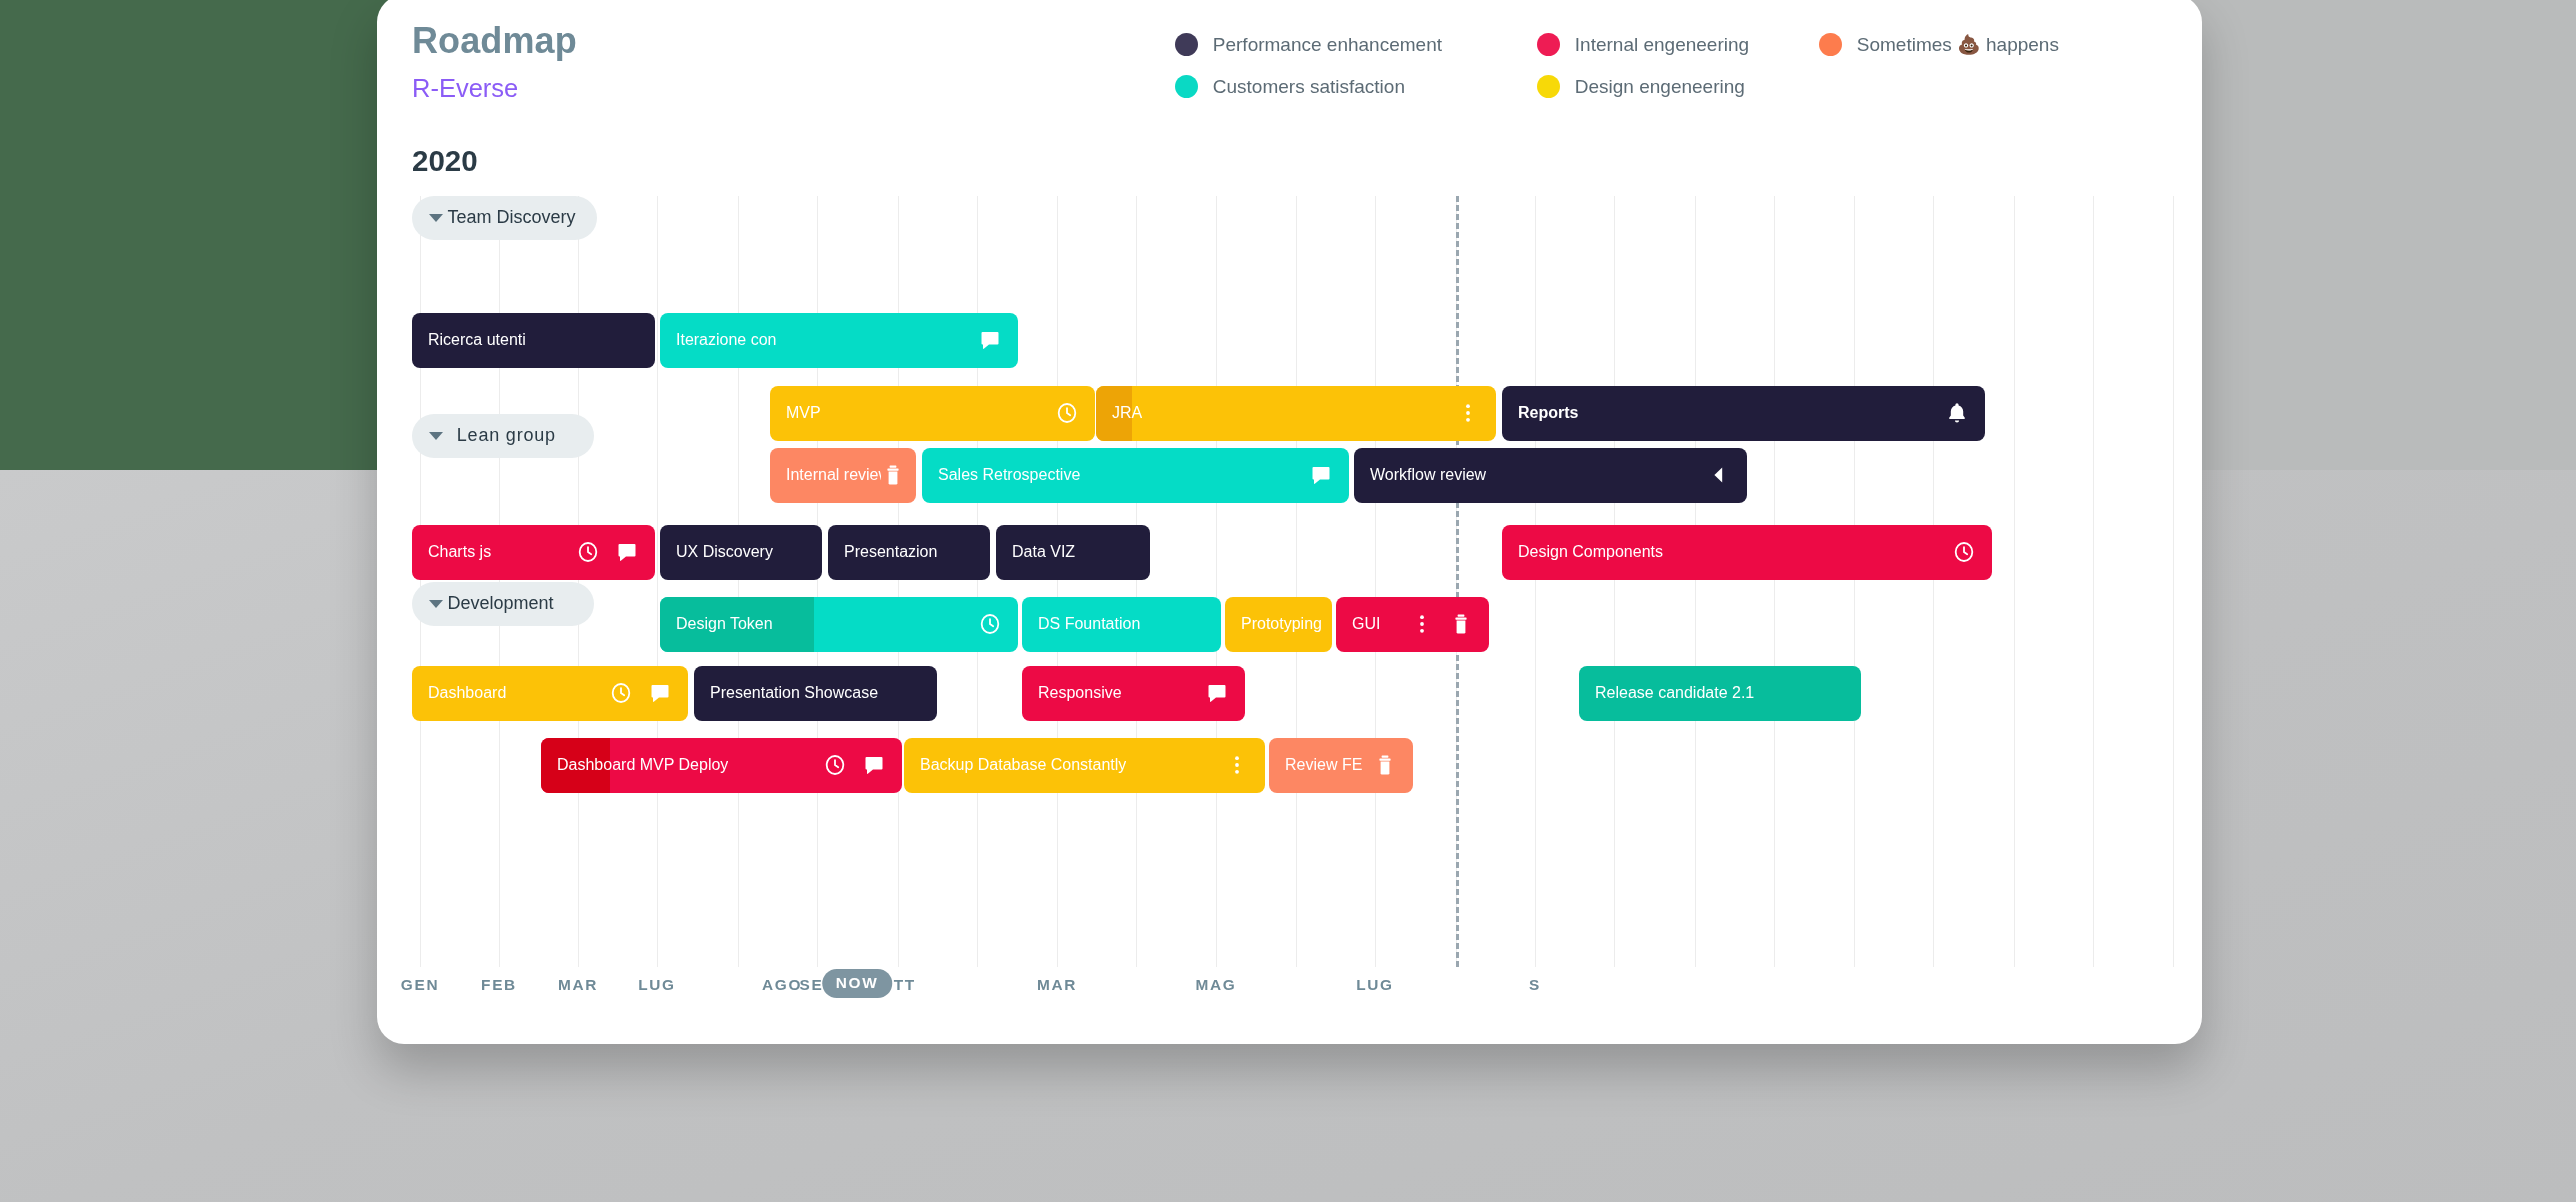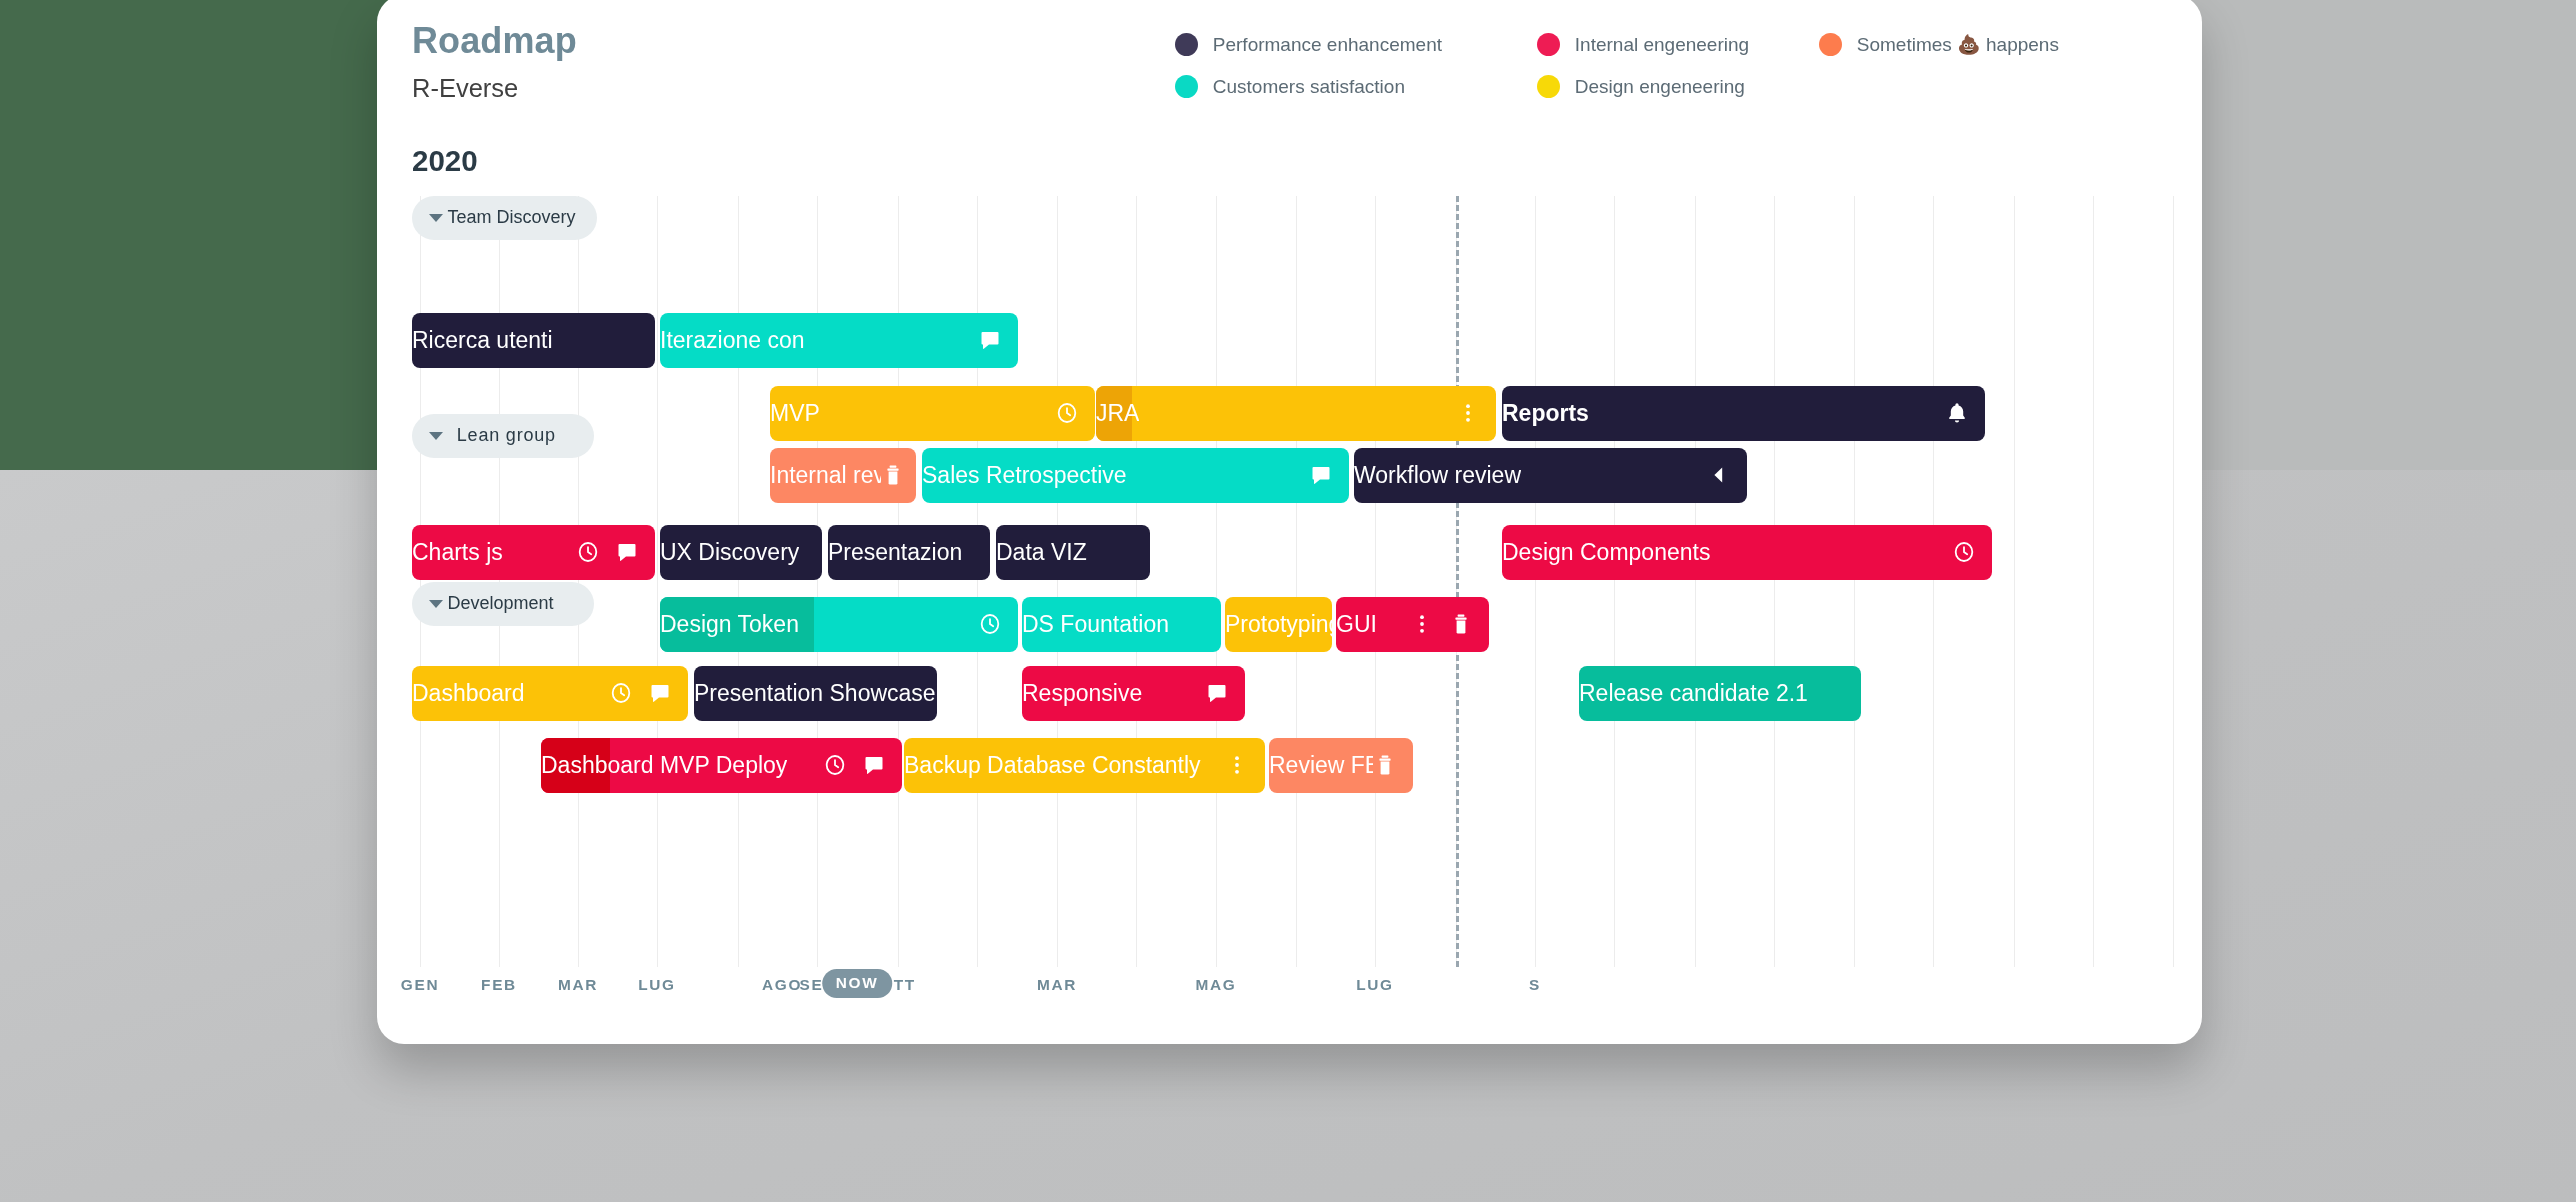--- a/index.html
+++ b/index.html
@@ -57,21 +57,21 @@
   }
 
   
   #card-header { position:absolute; left:0; top:0; width:100%; height:154px; }
   #page-title {
     position:absolute; left:35px; top:25.5px;
     font-size: 36px; font-weight: 700; color:#6f8a97; letter-spacing:0.1px;
   }
   #project-subtitle {
     position:absolute; left:35px; top:79px;
-    font-size: 25.5px; font-weight: 400; color:#404040;
+    font-size: 25.5px; font-weight: 400; color:#8b5cf6;
   }
   #year-label {
     position:absolute; left:35px; top:149px;
     font-size: 29.5px; font-weight: 700; color:#2b3b46;
   }
 
   
   #legend { position:absolute; left:798px; top:29px; width:973px; }
   .legend-row { display:flex; height:42px; align-items:center; }
   .legend-item { display:flex; align-items:center; }
@@ -107,22 +107,22 @@
   .group-label { font-size:18px; color:#2b3b46; white-space:nowrap; }
   .group-label.spaced { letter-spacing: 0.8px; }
 
   
   .bar {
     position:absolute; height:55px; border-radius:8px;
     display:flex; align-items:center; overflow:hidden; z-index:2;
   }
   .bar-progress { position:absolute; left:0; top:0; height:100%; }
   .bar-label {
-    position:relative; z-index:2; 
-    font-size:23px; color:#ffffff; white-space:nowrap; overflow:hidden;
+    position:relative; z-index:2; padding-left:16px;
+    font-size:16px; color:#ffffff; white-space:nowrap; overflow:hidden;
   }
   .bar-label.bold { font-weight:700; }
   .bar-icons {
     position:relative; z-index:2; margin-left:auto;
     display:flex; align-items:center; gap:14.8px; padding-right:16px;
   }
   .bar-icons.tight { gap:6.7px; padding-right:10.7px; }
   .ic { width:24px; height:24px; flex:0 0 auto; display:block; }
   .ic svg { width:100%; height:100%; display:block; }
 

